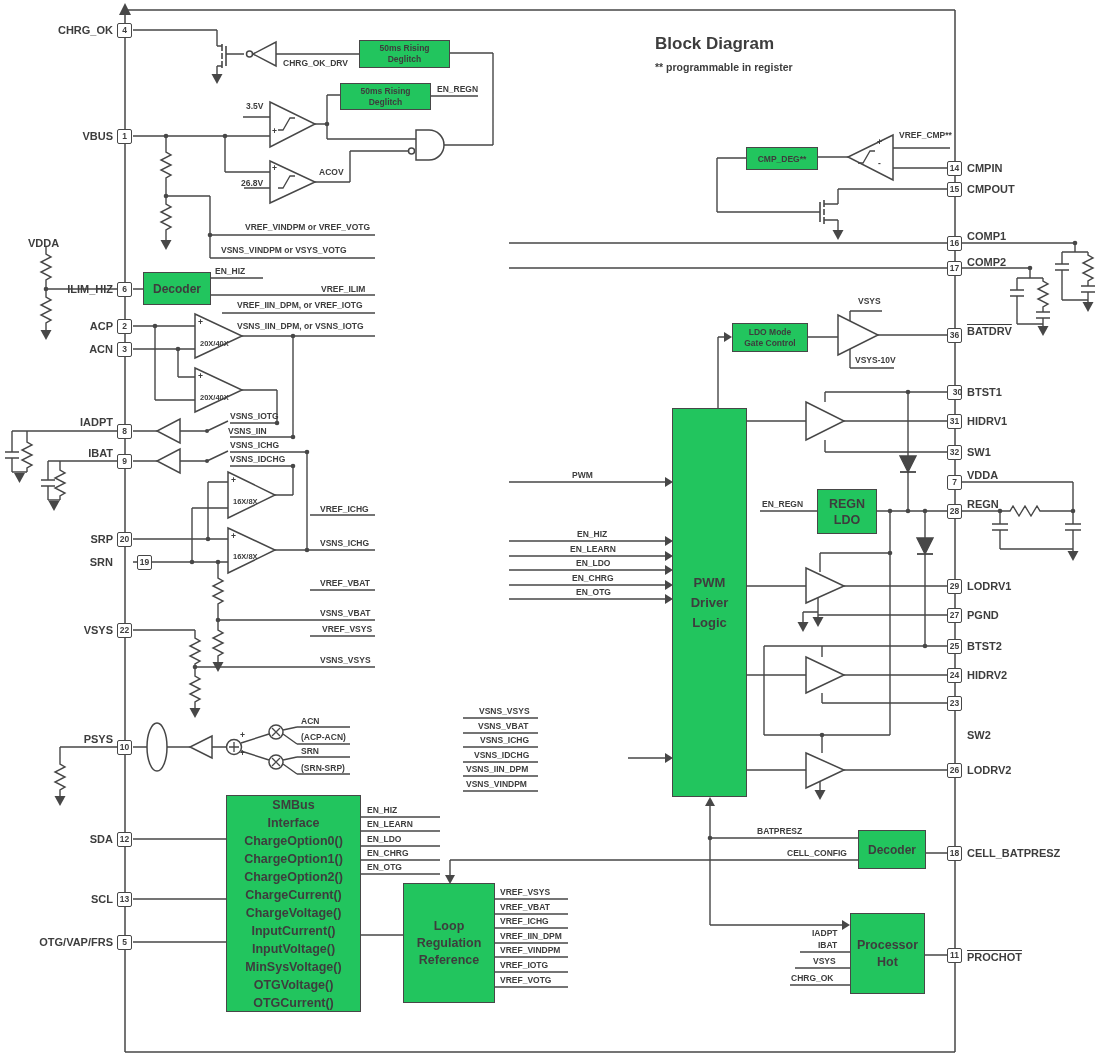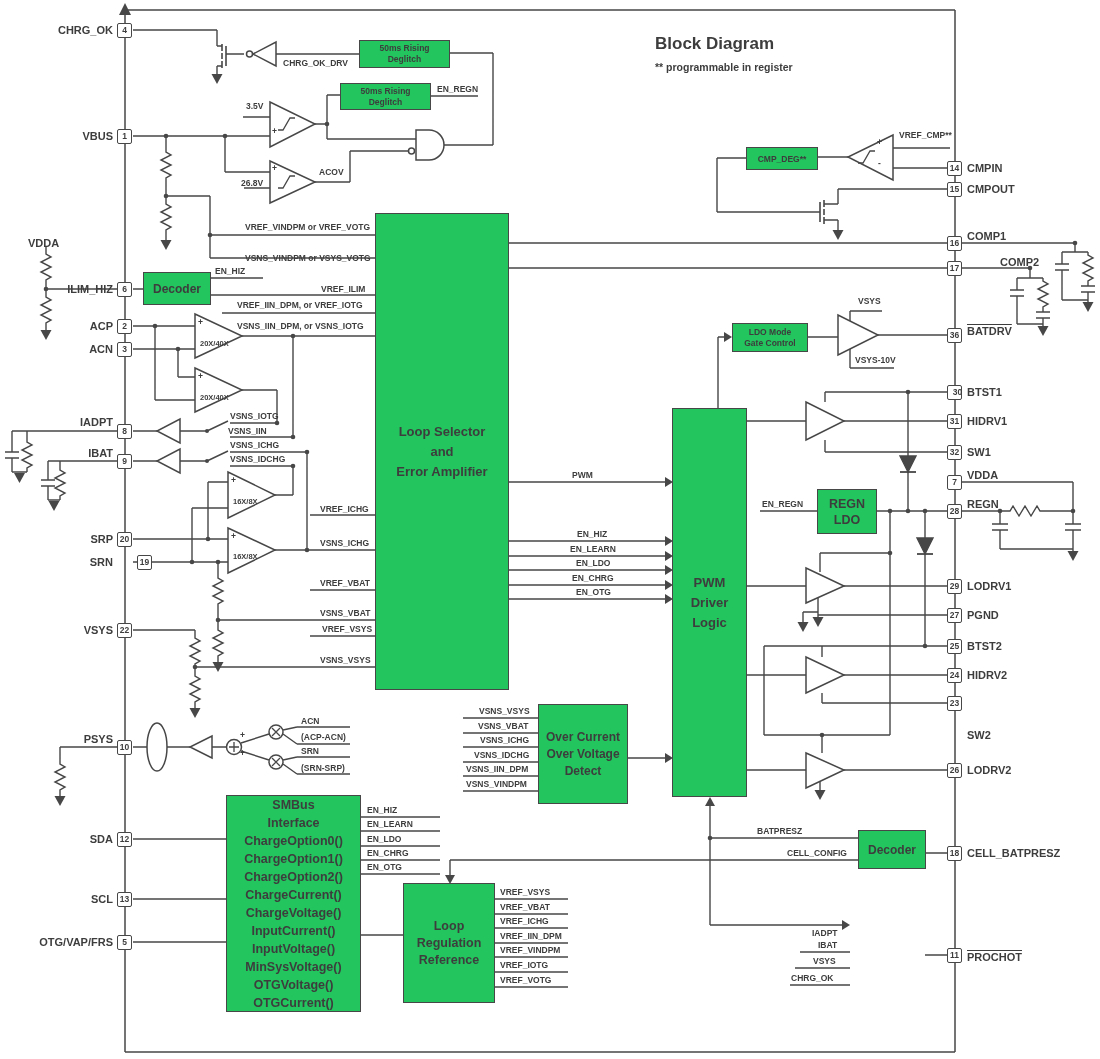--- a/index.html
+++ b/index.html
@@ -179,42 +179,32 @@
 <div class="blk" style="left:340px;top:83px;width:91px;height:27px;font-size:8.5px;line-height:11px;">
   <span>50ms Rising</span>
       <span>Deglitch</span>
 </div>
 <div class="blk" style="left:143px;top:272px;width:68px;height:33px;font-size:12px;">
   <span>Decoder</span>
 </div>
 <div class="blk" style="left:746px;top:147px;width:72px;height:23px;font-size:8.5px;">
   <span>CMP_DEG**</span>
 </div>
-<div class="blk" style="left:375px;top:213px;width:134px;height:477px;font-size:13px;line-height:20px;">
-  <span>Loop Selector</span>
-  <span>and</span>
-  <span>Error Amplifier</span>
-</div>
 <div class="blk" style="left:672px;top:408px;width:75px;height:389px;font-size:13px;line-height:20px;">
   <span>PWM</span>
   <span>Driver</span>
   <span>Logic</span>
 </div>
 <div class="blk" style="left:732px;top:323px;width:76px;height:29px;font-size:8.5px;line-height:11px;">
   <span>LDO Mode</span>
       <span>Gate Control</span>
 </div>
 <div class="blk" style="left:817px;top:489px;width:60px;height:45px;font-size:12.5px;line-height:16px;">
   <span>REGN</span>
       <span>LDO</span>
-</div>
-<div class="blk" style="left:538px;top:704px;width:90px;height:100px;font-size:12px;line-height:17px;">
-  <span>Over Current</span>
-  <span>Over Voltage</span>
-  <span>Detect</span>
 </div>
 <div class="blk" style="left:226px;top:795px;width:135px;height:217px;font-size:12.5px;line-height:18px;">
   <span>SMBus</span>
   <span>Interface</span>
   <span>ChargeOption0()</span>
   <span>ChargeOption1()</span>
   <span>ChargeOption2()</span>
   <span>ChargeCurrent()</span>
   <span>ChargeVoltage()</span>
   <span>InputCurrent()</span>
@@ -223,20 +213,24 @@
   <span>OTGVoltage()</span>
   <span>OTGCurrent()</span>
 </div>
 <div class="blk" style="left:403px;top:883px;width:92px;height:120px;font-size:12.5px;line-height:17px;">
   <span>Loop</span>
   <span>Regulation</span>
   <span>Reference</span>
 </div>
 <div class="blk" style="left:858px;top:830px;width:68px;height:39px;font-size:12px;">
   <span>Decoder</span>
+</div>
+<div class="blk" style="left:850px;top:913px;width:75px;height:81px;font-size:12.5px;line-height:17px;">
+  <span>Processor</span>
+  <span>Hot</span>
 </div>
 
 <div class="pin" style="left:117px;top:22.5px;">4</div>
 <div class="pl" style="left:23px;top:23px;">CHRG_OK</div>
 <div class="pin" style="left:117px;top:128.5px;">1</div>
 <div class="pl" style="left:23px;top:129px;">VBUS</div>
 <div class="pin" style="left:117px;top:281.5px;">6</div>
 <div class="pl" style="left:23px;top:282px;">ILIM_HIZ</div>
 <div class="pin" style="left:117px;top:318.5px;">2</div>
 <div class="pl" style="left:23px;top:319px;">ACP</div>
@@ -261,21 +255,21 @@
 <div class="pin" style="left:117px;top:934.5px;">5</div>
 <div class="pl" style="left:23px;top:935px;">OTG/VAP/FRS</div>
 
 <div class="pin" style="left:947px;top:160.5px;">14</div>
 <div class="pr" style="left:967px;top:161px;">CMPIN</div>
 <div class="pin" style="left:947px;top:181.5px;">15</div>
 <div class="pr" style="left:967px;top:182px;">CMPOUT</div>
 <div class="pin" style="left:947px;top:235.5px;">16</div>
 <div class="pr" style="left:967px;top:229px;">COMP1</div>
 <div class="pin" style="left:947px;top:260.5px;">17</div>
-<div class="pr" style="left:1000px;top:255px;">COMP2</div>
+<div class="pr" style="left:967px;top:255px;">COMP2</div>
 <div class="pin" style="left:947px;top:327.5px;">36</div>
 <div class="pr ob" style="left:967px;top:324px;">BATDRV</div>
 <div class="pin" style="left:947px;top:384.5px;padding-left:6px;">30</div>
 <div class="pr" style="left:967px;top:385px;">BTST1</div>
 <div class="pin" style="left:947px;top:413.5px;">31</div>
 <div class="pr" style="left:967px;top:414px;">HIDRV1</div>
 <div class="pin" style="left:947px;top:444.5px;">32</div>
 <div class="pr" style="left:967px;top:445px;">SW1</div>
 <div class="pin" style="left:947px;top:474.5px;">7</div>
 <div class="pr" style="left:967px;top:468px;">VDDA</div>
@@ -305,21 +299,21 @@
 <div class="s" style="left:319px;top:167px;">ACOV</div>
 <div class="s" style="left:899px;top:130px;">VREF_CMP**</div>
 <div class="s" style="left:272px;top:126px;">+</div>
 <div class="s" style="left:272px;top:163px;">+</div>
 <div class="s" style="left:877px;top:137px;">+</div>
 <div class="s" style="left:878px;top:158px;">-</div>
 <div class="pr" style="left:28px;top:236px;">VDDA</div>
 <div class="s" style="left:215px;top:266px;">EN_HIZ</div>
 <div class="s" style="left:321px;top:284px;">VREF_ILIM</div>
 <div class="s" style="left:221px;top:222px;margin-left:24px;">VREF_VINDPM or VREF_VOTG</div>
-<div class="s" style="left:221px;top:253px;margin-left:24px;">VSNS_VINDPM or VSYS_VOTG</div>
+<div class="s" style="left:221px;top:245px;">VSNS_VINDPM or VSYS_VOTG</div>
 <div class="s" style="left:237px;top:300px;">VREF_IIN_DPM, or VREF_IOTG</div>
 <div class="s" style="left:237px;top:321px;">VSNS_IIN_DPM, or VSNS_IOTG</div>
 <div class="s tiny" style="left:200px;top:339px;">20X/40X</div>
 <div class="s tiny" style="left:200px;top:393px;">20X/40X</div>
 <div class="s" style="left:198px;top:317px;">+</div>
 <div class="s" style="left:198px;top:371px;">+</div>
 <div class="s" style="left:230px;top:411px;">VSNS_IOTG</div>
 <div class="s" style="left:228px;top:426px;">VSNS_IIN</div>
 <div class="s" style="left:230px;top:440px;">VSNS_ICHG</div>
 <div class="s" style="left:230px;top:454px;">VSNS_IDCHG</div>

